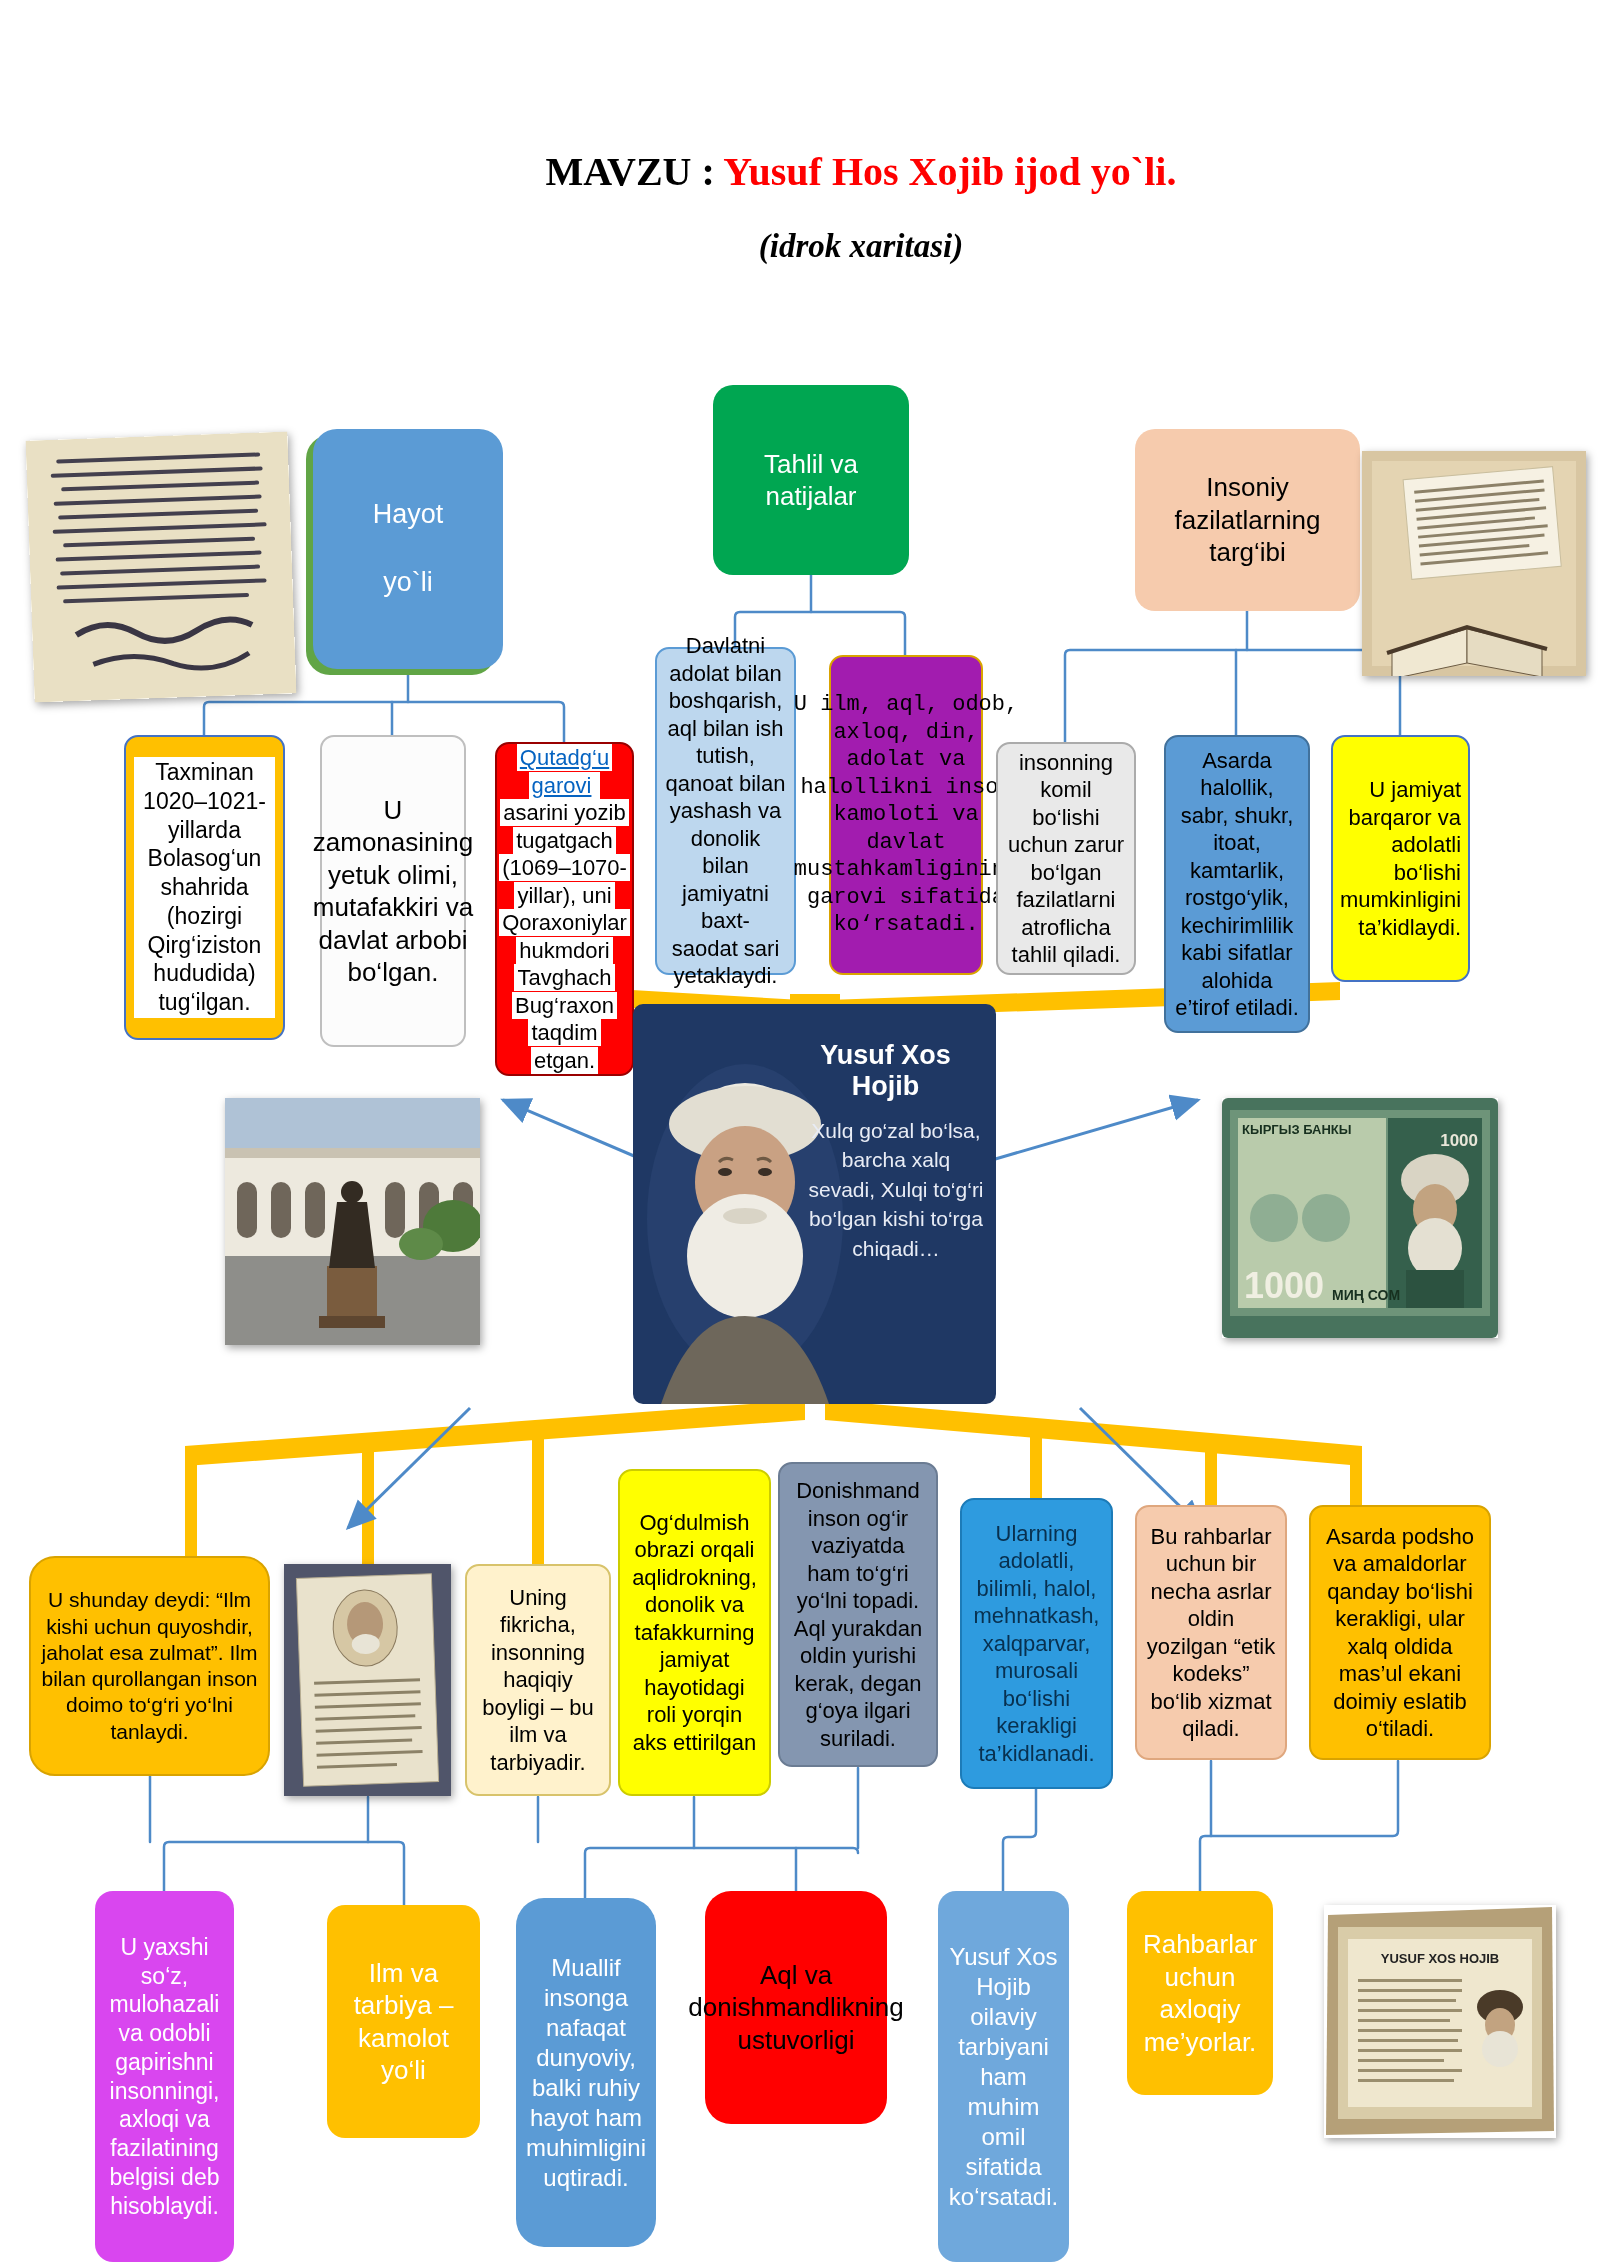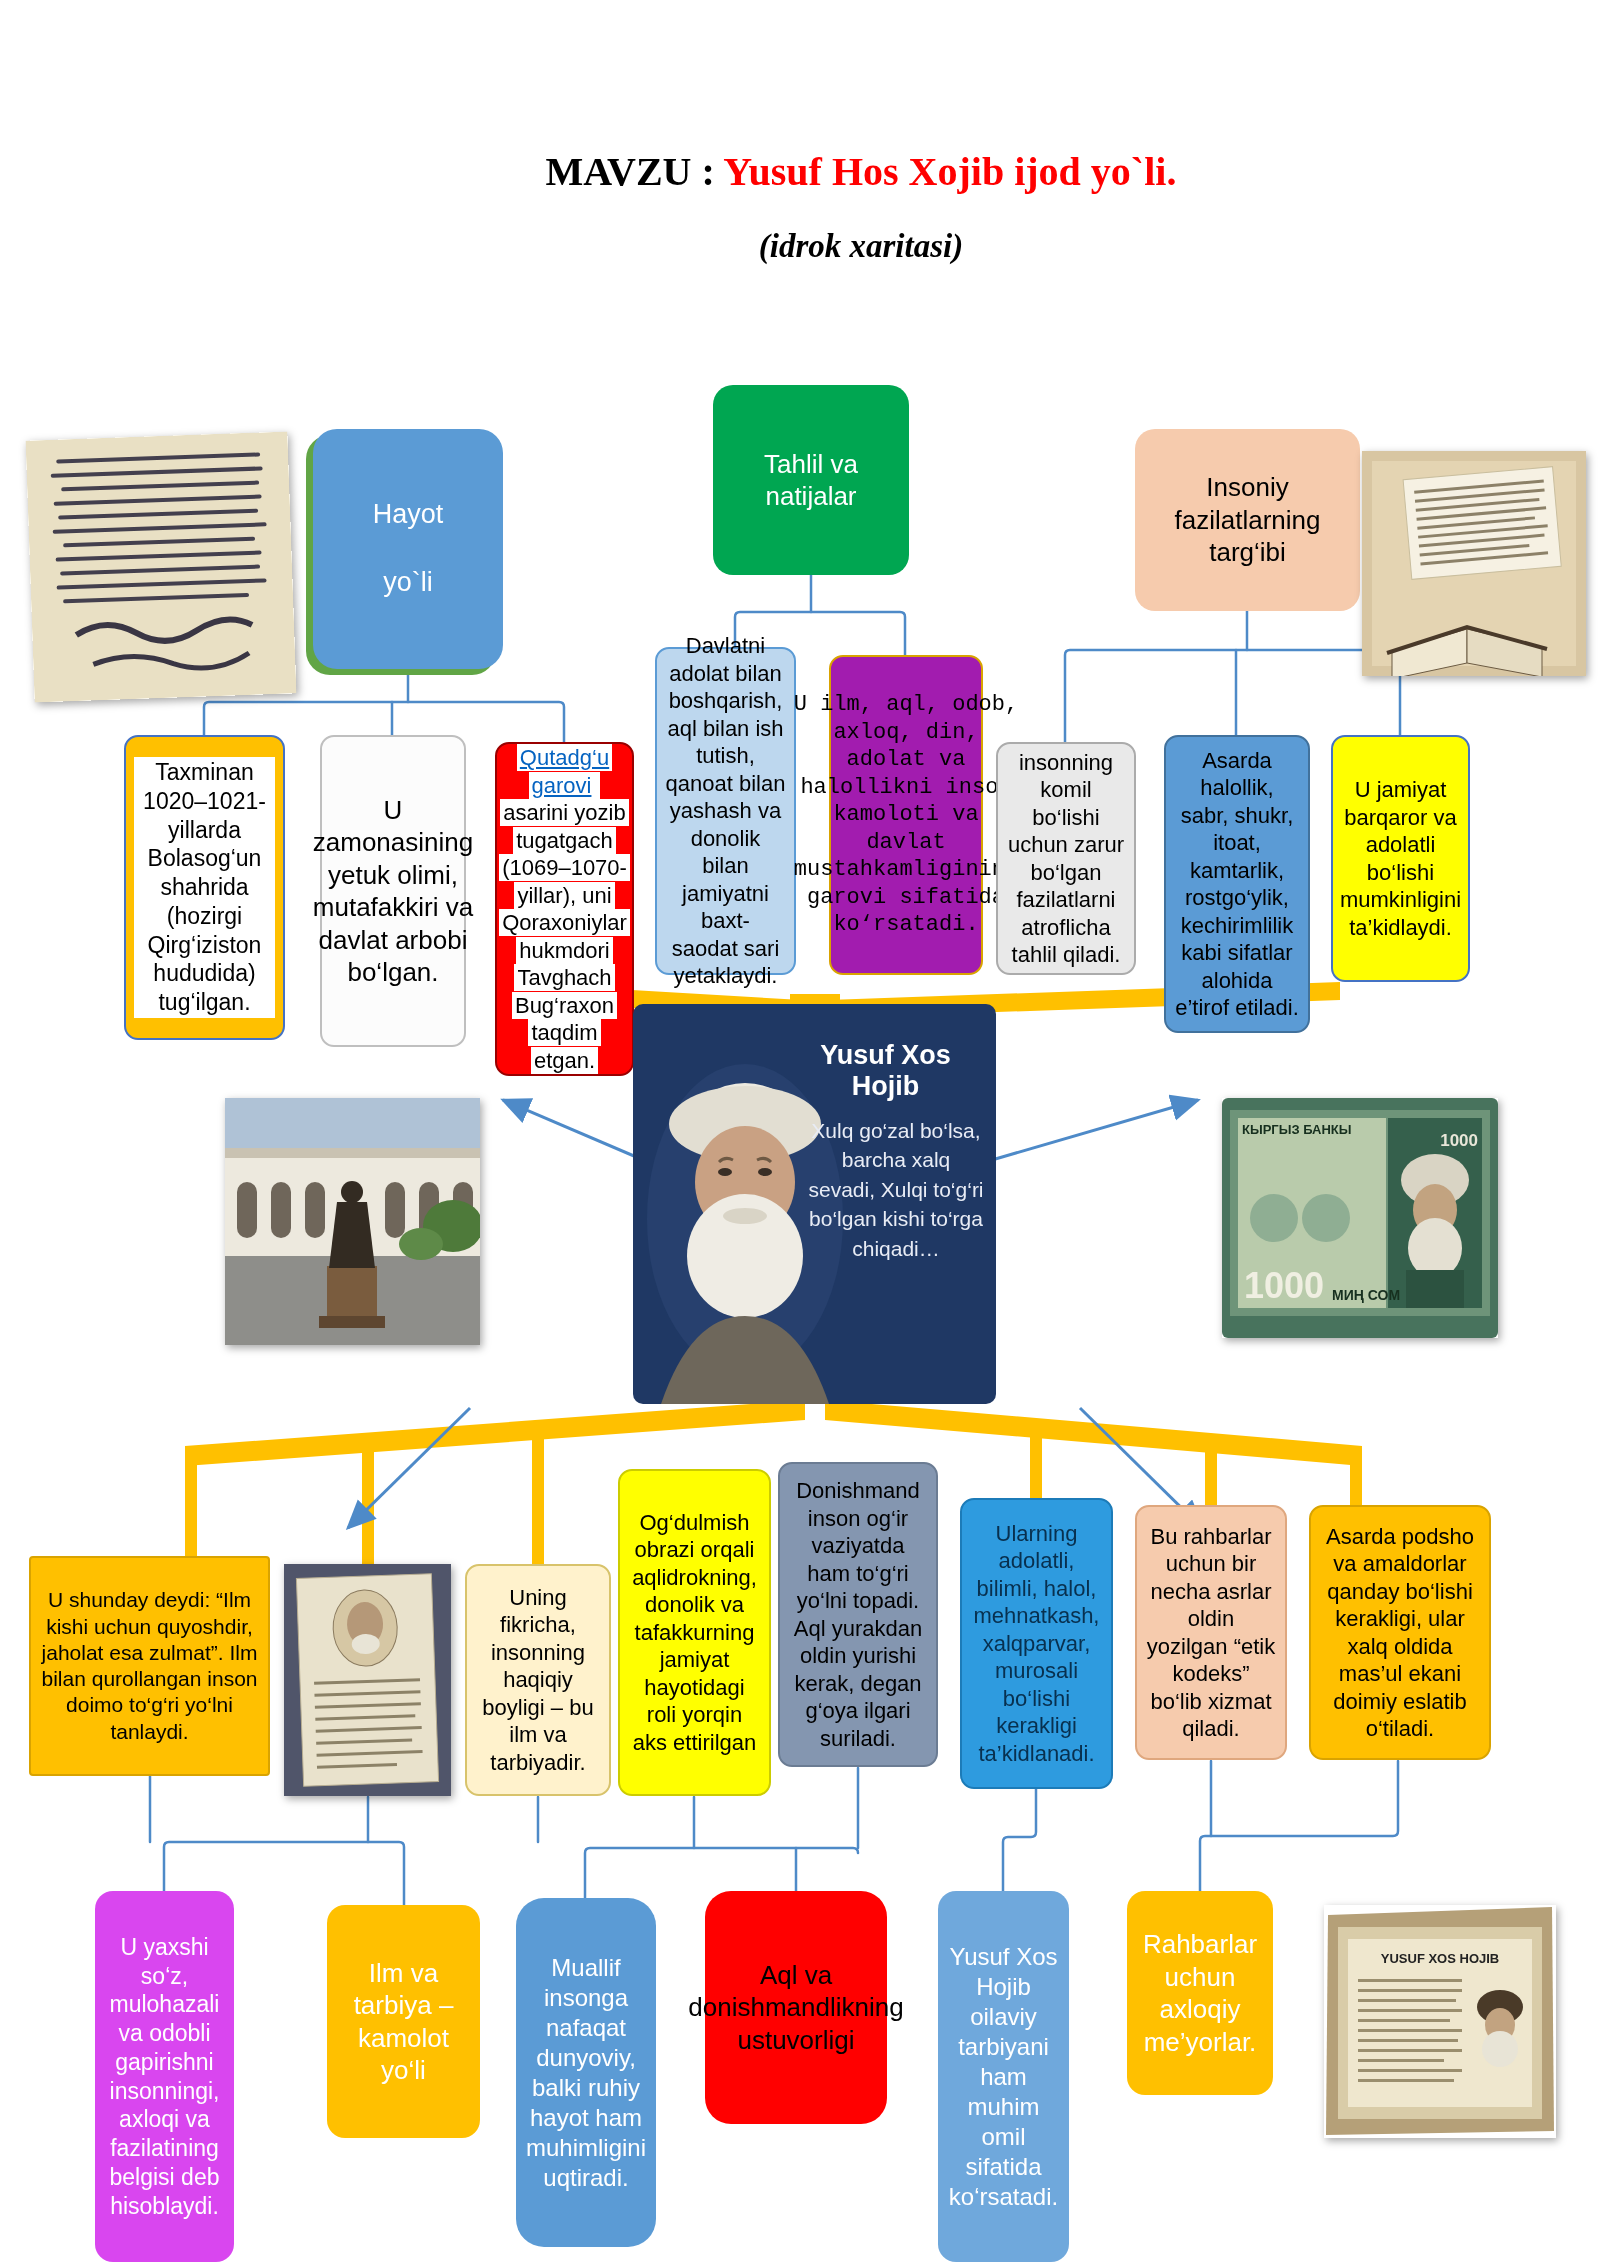--- a/index.html
+++ b/index.html
@@ -40,37 +40,37 @@
                font-size:26px; border-radius:20px; }
 
   
   .b-taxminan  { left:124px;  top:735px; width:161px; height:305px; background:#FFC000; border:2px solid #4472C4; font-size:23px; }
   .b-zamonasi  { left:320px;  top:735px; width:146px; height:312px; background:#FCFCFC; border:2px solid #BFBFBF; font-size:26px; }
   .b-qutadgu   { left:495px;  top:742px; width:139px; height:334px; background:#FF0000; border:2px solid #990000; font-size:22px; }
   .b-davlatni  { left:655px;  top:647px; width:141px; height:328px; background:#BDD7EE; border:2px solid #5B9BD5; font-size:22px; }
   .b-uilm      { left:829px;  top:655px; width:154px; height:320px; background:#a21caf; border:2px solid #D9A300; font-size:22px;font-family:Liberation Mono, monospace; }
   .b-insonning { left:996px;  top:742px; width:140px; height:233px; background:#E9E9E9; border:2px solid #ABABAB; font-size:22px; }
   .b-asarda    { left:1164px; top:735px; width:146px; height:298px; background:#5B9BD5; border:2px solid #41719C; font-size:22px; }
-  .b-jamiyat   { left:1331px; top:735px; width:139px; height:247px; background:#FFFF00; border:2px solid #4472C4; font-size:22px; }
+  .b-jamiyat   { left:1331px; top:735px; width:139px; height:247px; background:#FFFF00; border:2px solid #4472C4; font-size:22px;text-align:right; }
 
   .hl { background:#ffffff; box-decoration-break:clone; -webkit-box-decoration-break:clone; padding:1px 3px; }
   .hl-link { background:#ffffff; box-decoration-break:clone; -webkit-box-decoration-break:clone;
              padding:1px 3px; color:#0563C1; text-decoration:underline; cursor:pointer; }
 
   
   .center-box { position:absolute; z-index:2; left:633px; top:1004px; width:363px; height:400px;
                 background:#1F3864; border-radius:10px; }
   .center-name { position:absolute; top:36px; left:150px; width:205px; color:#fff; font-weight:bold;
                  font-size:27px; text-align:center; font-family:"Liberation Sans",sans-serif; }
   .center-quote { position:absolute; top:112px; right:10px; width:180px; color:#E8ECF5;
                   font-size:21px; line-height:1.4; text-align:center; }
   .center-portrait { position:absolute; left:0; top:0; }
 
   
-  .b-ushunday     { left:29px;   top:1556px; width:241px; height:220px; background:#FFC000; border:2px solid #D9A300; font-size:21px; border-radius:4px; }
+  .b-ushunday     { left:29px;   top:1556px; width:241px; height:220px; background:#FFC000; border:2px solid #D9A300; font-size:21px; border-radius:26px; }
   .b-uning        { left:465px;  top:1564px; width:146px; height:232px; background:#FFF2CC; border:2px solid #D8C36B; font-size:22px; }
   .b-ogdulmish    { left:618px;  top:1469px; width:153px; height:327px; background:#FFFF00; border:2px solid #CCCC00; font-size:22px; }
   .b-donishmand   { left:778px;  top:1462px; width:160px; height:305px; background:#8496B0; border:2px solid #6B7C93; font-size:22px; }
   .b-ularning     { left:960px;  top:1498px; width:153px; height:291px; background:#2E9BDF; border:2px solid #1C7BB8; color:#08304F; font-size:22px; }
   .b-burahbar     { left:1135px; top:1505px; width:152px; height:255px; background:#F6CBAD; border:2px solid #DFA77E; font-size:22px; }
   .b-asardapodsho { left:1309px; top:1505px; width:182px; height:255px; background:#FFC000; border:2px solid #D9A300; font-size:22px; }
 
   
   .b-uyaxshi   { left:95px;   top:1891px; width:139px; height:371px; background:#d946ef; color:#fff; font-size:23px; border-radius:18px; }
   .b-ilmva     { left:327px;  top:1905px; width:153px; height:233px; background:#FFC000; color:#fff; font-size:26px; border-radius:18px; }

